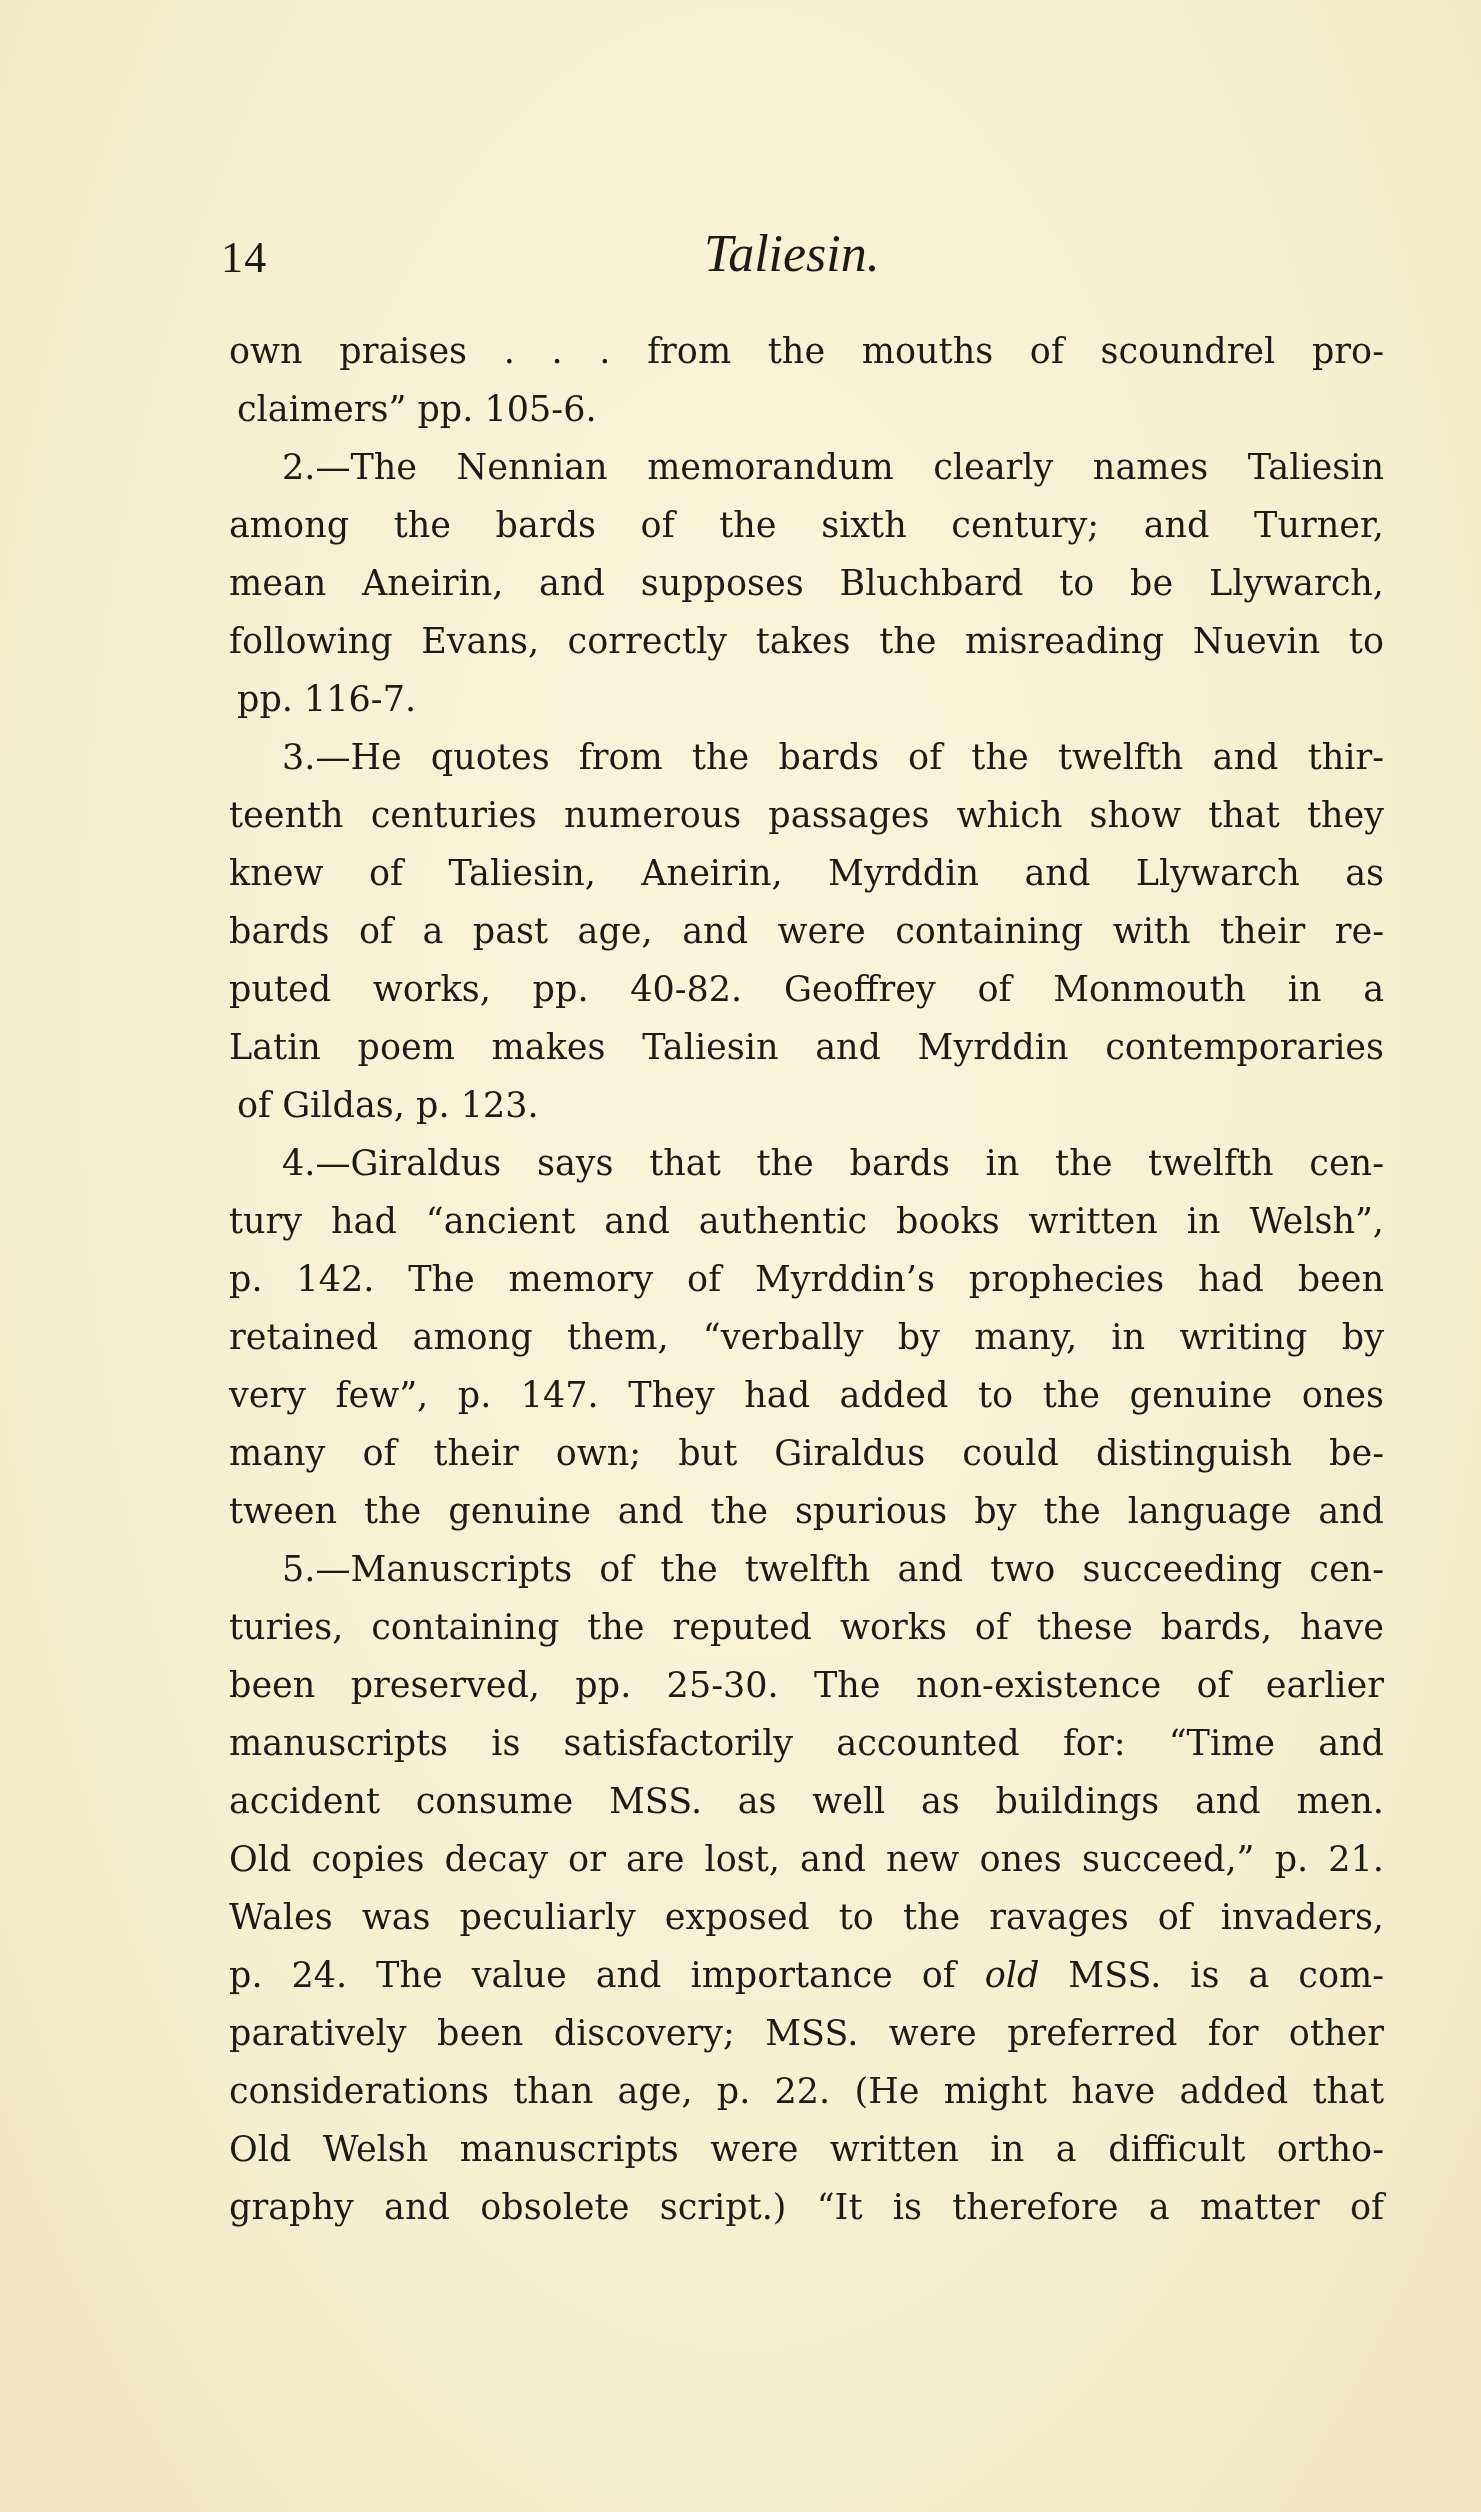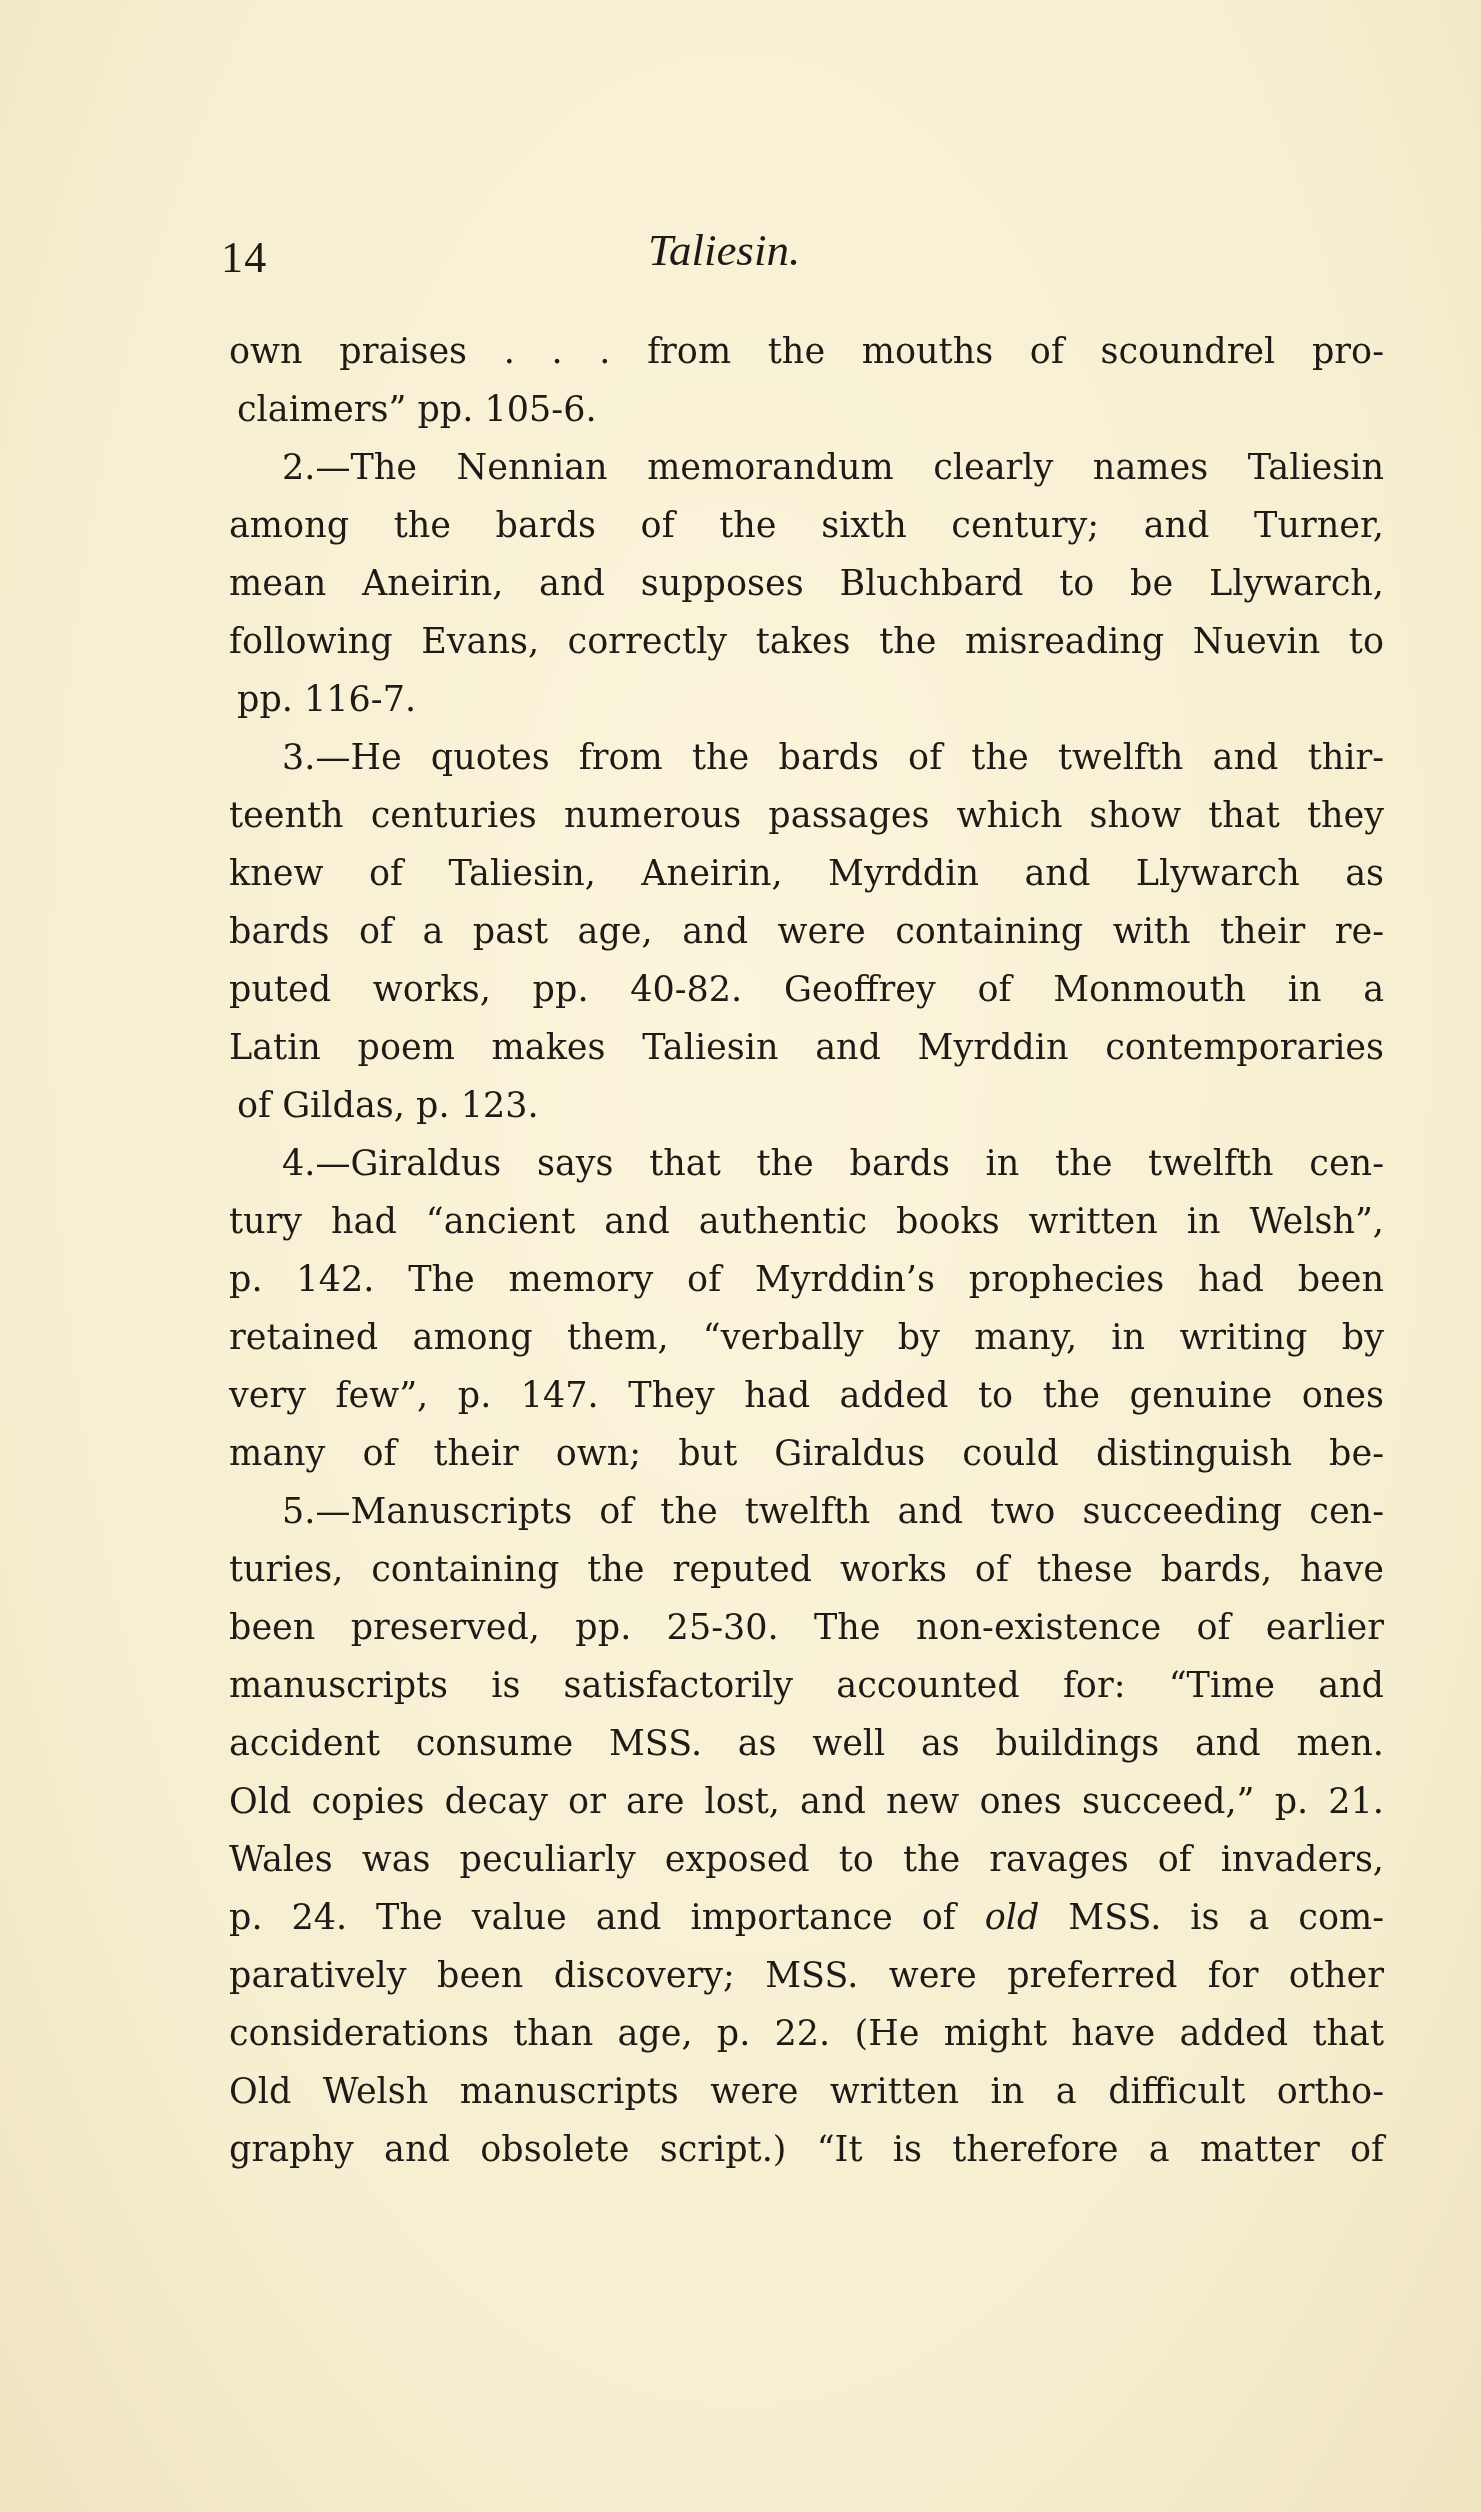--- a/index.html
+++ b/index.html
@@ -11,22 +11,22 @@
     color: #1e1a16;
     font-family: "DejaVu Serif", "Liberation Serif", serif;
   }
   .page { position: absolute; left: 0; top: 0; width: 1184px; height: 2512px; }
   .header { position: absolute; top: 224px; left: 0; width: 1482px; height: 75px; }
   .page-num {
     position: absolute; left: 221px; top: 7.5px;
     font-family: "Liberation Serif", serif; font-size: 44px; letter-spacing: 1.2px;
   }
   .running-title {
-    position: absolute; left: 648px; top: 0px;
-    font-family: "Liberation Serif", serif; font-style: italic; font-size: 45px; text-align: center;
+    position: absolute; left: 704px; top: 0px;
+    font-family: "Liberation Serif", serif; font-style: italic; font-size: 52px; text-align: center;
   }
   .body-text {
     position: absolute; left: 229px; top: 322px; width: 1155px;
   }
   .line {
     height: 58px; line-height: 58px; white-space: nowrap;
     font-size: 35px; text-align: justify; text-align-last: justify;
     letter-spacing: 0px; overflow: visible;
   }
   .line.last { text-align-last: left; margin-left: 8px; }
@@ -55,20 +55,21 @@
       <div class="line">bards of a past age, and were containing with their re-</div>
       <div class="line">puted works, pp. 40-82. Geoffrey of Monmouth in a</div>
       <div class="line">Latin poem makes Taliesin and Myrddin contemporaries</div>
       <div class="line last">of Gildas, p. 123.</div>
       <div class="line indent">4.—Giraldus says that the bards in the twelfth cen-</div>
       <div class="line">tury had “ancient and authentic books written in Welsh”,</div>
       <div class="line">p. 142. The memory of Myrddin’s prophecies had been</div>
       <div class="line">retained among them, “verbally by many, in writing by</div>
       <div class="line">very few”, p. 147. They had added to the genuine ones</div>
       <div class="line">many of their own; but Giraldus could distinguish be-</div>
+      <div class="line">tween the genuine and the spurious by the language and</div>
       <div class="line indent">5.—Manuscripts of the twelfth and two succeeding cen-</div>
       <div class="line">turies, containing the reputed works of these bards, have</div>
       <div class="line">been preserved, pp. 25-30. The non-existence of earlier</div>
       <div class="line">manuscripts is satisfactorily accounted for: “Time and</div>
       <div class="line">accident consume MSS. as well as buildings and men.</div>
       <div class="line">Old copies decay or are lost, and new ones succeed,” p. 21.</div>
       <div class="line">Wales was peculiarly exposed to the ravages of invaders,</div>
       <div class="line"><span>p. 24. The value and importance of </span><span class="it">old</span><span> MSS. is a com-</span></div>
       <div class="line">paratively been discovery; MSS. were preferred for other</div>
       <div class="line">considerations than age, p. 22. (He might have added that</div>

